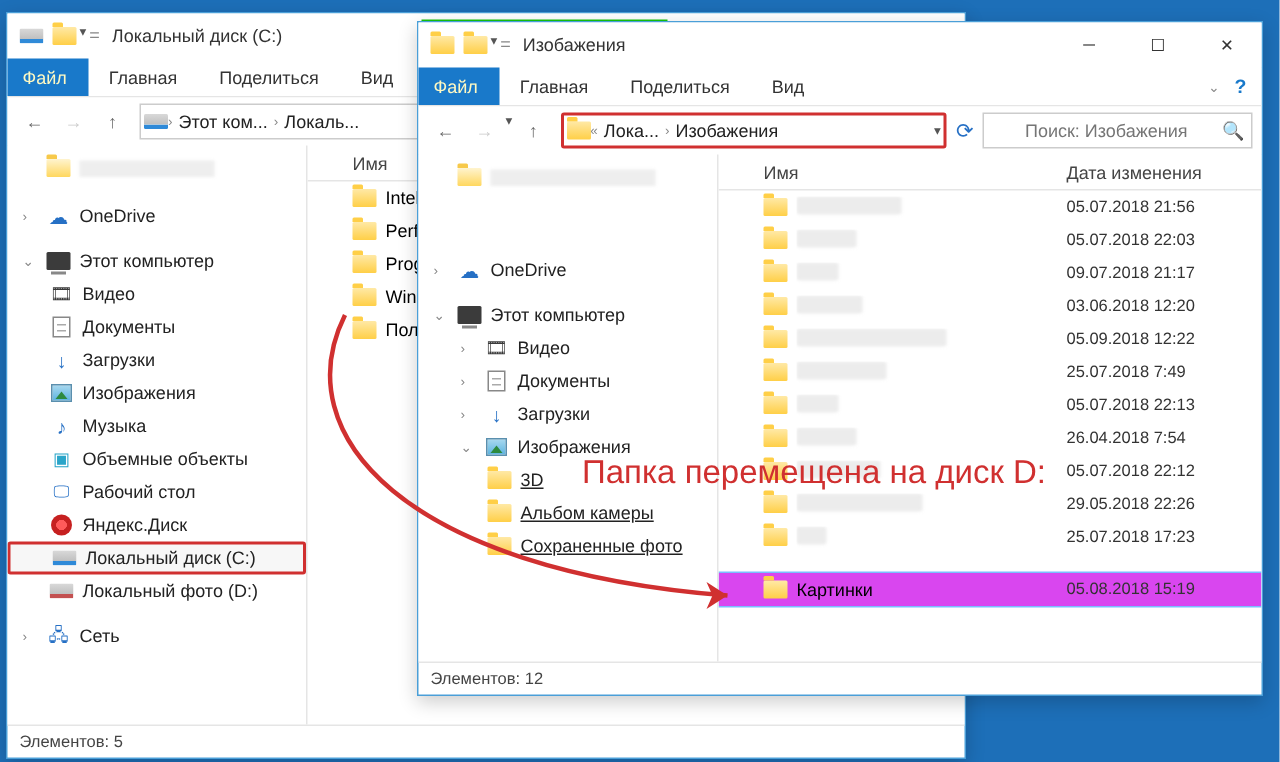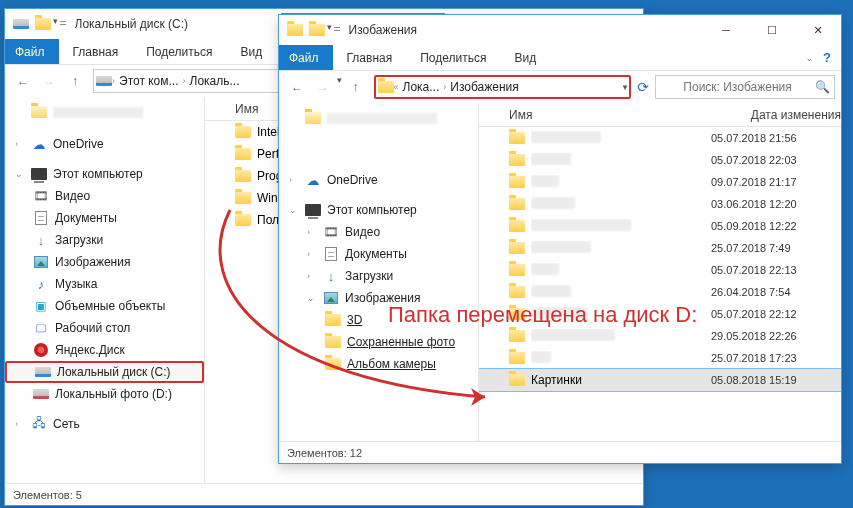--- a/index.html
+++ b/index.html
@@ -32,27 +32,27 @@
 .body { display:flex; height:calc(100% - 30px - 26px - 32px - 22px); background:#fff; }
 .nav { width:200px; border-right:1px solid #e5e5e5; overflow:hidden; padding-top:4px; }
 .navi { display:flex; align-items:center; height:22px; padding-left:10px; gap:6px; font-size:12px; color:#222; white-space:nowrap; cursor:pointer; }
 .navi.l2 { padding-left:28px; }
 .navi.l3 { padding-left:46px;text-decoration:underline; }
 .navi.hl { border:2px solid #d03030; border-radius:2px; background:#f7f7f7; }
 .navi .exp { width:10px; color:#888; font-size:9px; }
 .content { flex:1; overflow:hidden; display:flex; flex-direction:column; }
 .colhdr { height:24px; display:flex; align-items:center; border-bottom:1px solid #e5e5e5; padding-left:30px; font-size:12px; color:#444; }
 .colhdr .c1 { flex:1; }
-.colhdr .c2 { width:130px;text-align:right; }
+.colhdr .c2 { width:130px; }
 .flist { flex:1; overflow:hidden; }
 .frow { height:22px; display:flex; align-items:center; padding-left:30px; font-size:12px; gap:6px; }
 .frow .nm { flex:1; white-space:nowrap; overflow:hidden; }
 .frow .dt { width:130px; color:#333; font-size:11px; text-align:left; }
 .frow .blur { display:inline-block; height:12px; background:#ececec; filter:blur(1px); border-radius:2px; }
-.frow.sel { background:#e5e5e5; outline:1px solid #7abdff; }
+.frow.sel { background:#d946ef; outline:1px solid #7abdff;margin-top:13px; }
 .status { height:22px; border-top:1px solid #e5e5e5; display:flex; align-items:center; padding:0 8px; font-size:11px; color:#444; }
 
 .ico { width:16px; height:16px; display:inline-flex; align-items:center; justify-content:center; }
 .ico-folder { background:linear-gradient(#ffe9a6,#ffcf47); border-radius:1px; width:16px; height:12px; position:relative; }
 .ico-folder:before { content:""; position:absolute; top:-3px; left:0; width:7px; height:3px; background:#ffcf47; border-radius:1px 1px 0 0; }
 .ico-folder-open { background:linear-gradient(#fff4cf,#ffd75e); width:16px; height:12px; border-radius:1px; position:relative; }
 .ico-folder-open:before { content:""; position:absolute; top:-3px; left:0; width:7px; height:3px; background:#f7c94a; border-radius:1px 1px 0 0; }
 .ico-drive { width:16px; height:10px; background:linear-gradient(#d9d9d9,#bfbfbf); border-radius:1px; border-bottom:3px solid #2f8ad8; }
 .ico-drive.d { border-bottom-color:#c35050; }
 .ico-pc { width:16px; height:12px; background:#3b3b3b; border-radius:1px; position:relative; }
@@ -348,27 +348,27 @@
       <div class="navi l3">
           <span class="ico">
             <span class="ico-folder"></span>
           </span>
           <span>3D</span>
         </div>
       <div class="navi l3">
           <span class="ico">
             <span class="ico-folder"></span>
           </span>
+          <span>Альбом камеры</span>
+        </div>
+      <div class="navi l3">
+          <span class="ico">
+            <span class="ico-folder"></span>
+          </span>
           <span>Сохраненные фото</span>
-        </div>
-      <div class="navi l3">
-          <span class="ico">
-            <span class="ico-folder"></span>
-          </span>
-          <span>Альбом камеры</span>
         </div>
     </div>
     <div class="content">
       <div class="colhdr">
         <div class="c1">Имя</div>
         <div class="c2">Дата изменения</div>
       </div>
       <div class="flist" id="w2-list">
           <div class="frow">
             <span class="ico">

